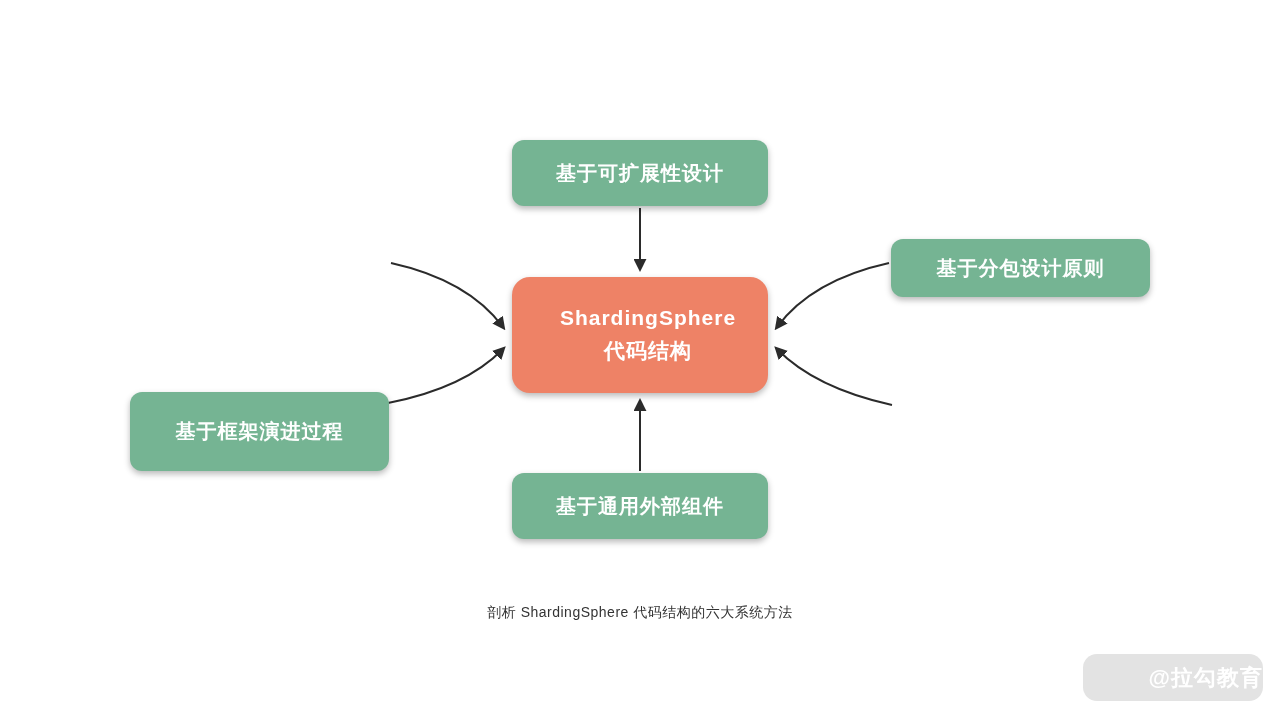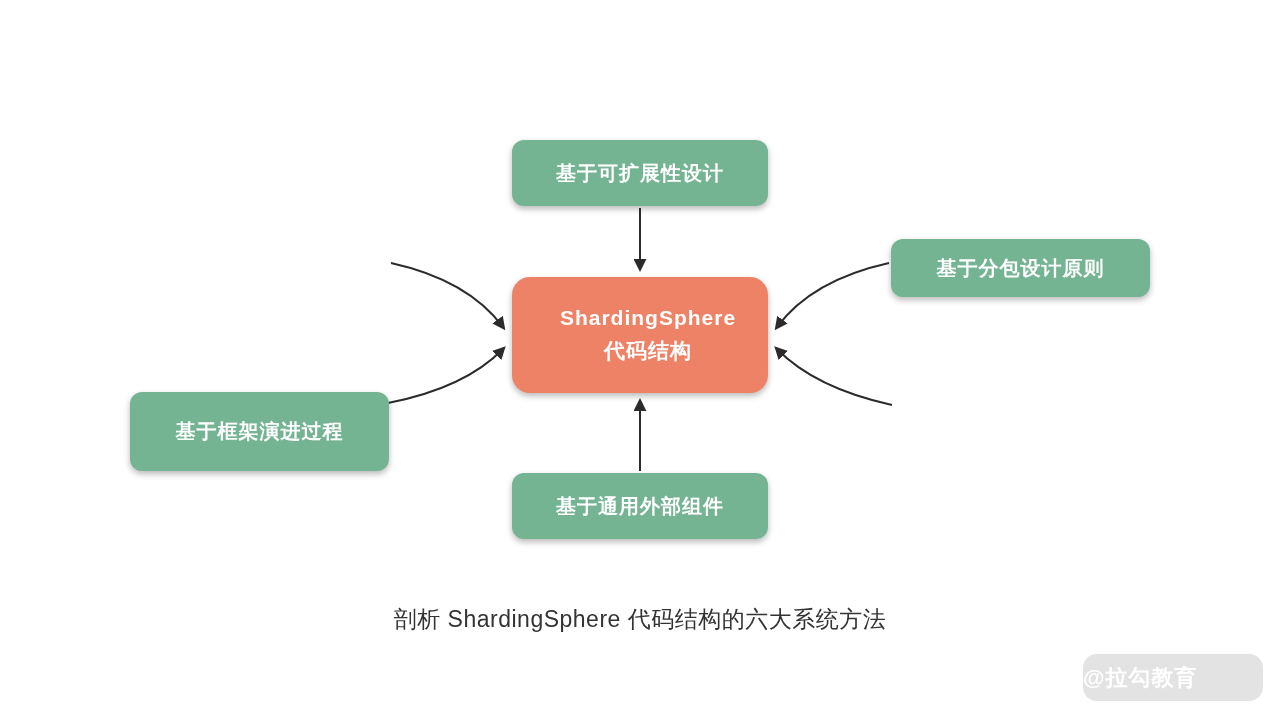--- a/index.html
+++ b/index.html
@@ -41,34 +41,34 @@
     font-size:21px;
     line-height:1.55;
   }
   .caption{
     position:absolute;
     left:0;
     top:604px;
     width:1280px;
     text-align:center;
     color:var(--caption);
-    font-size:23px;
+    font-size:14px;
     letter-spacing:0.5px;
   }
   .watermark{
     position:absolute;
     left:1083px;
     top:654px;
     width:180px;
     height:47px;
     background:var(--watermark-bg);
     border-radius:14px;
     display:flex;
     align-items:center;
-    justify-content:flex-start;
+    justify-content:flex-end;
     color:#ffffff;
     font-size:22px;
     font-weight:bold;
     letter-spacing:1px;
   }
 </style>
 </head>
 <body>
 
 <div class="stage">

